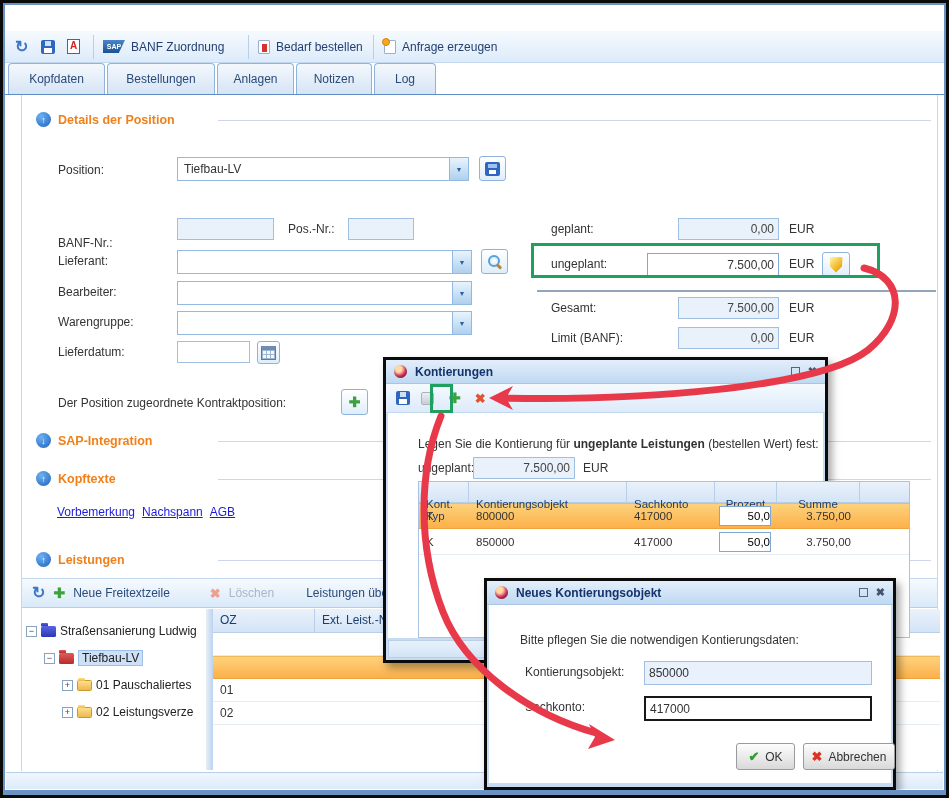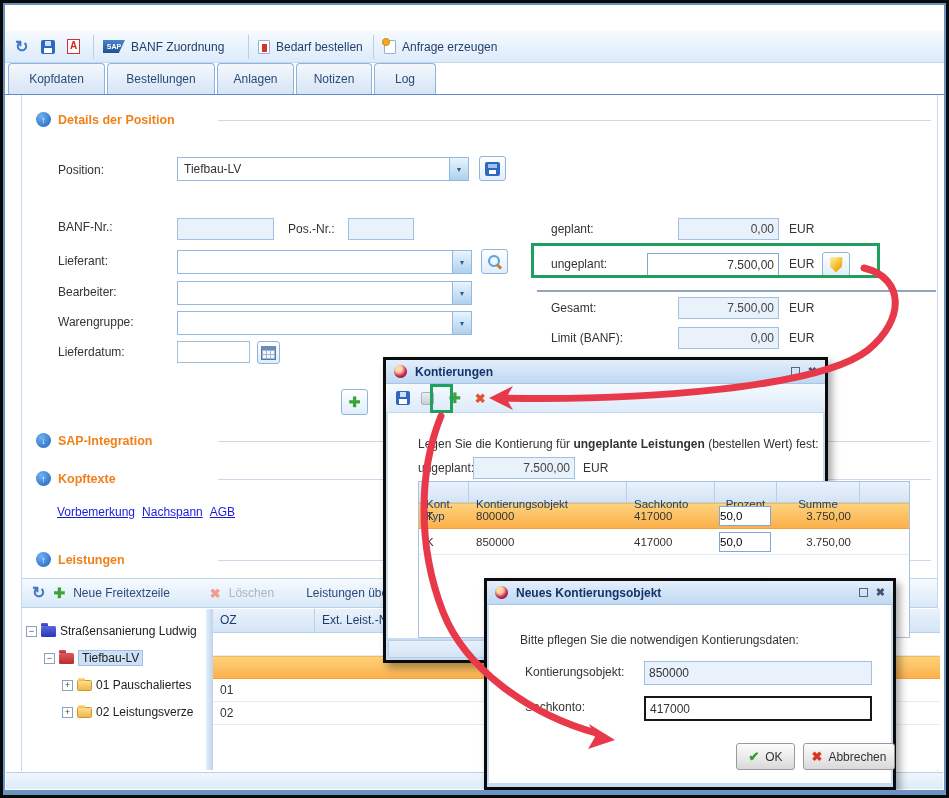--- a/index.html
+++ b/index.html
@@ -126,21 +126,21 @@
   .copygray{width:13px;height:13px;background:linear-gradient(#eceff3,#c9ced6);border:1px solid #aab2bf;border-radius:2px;}
   .dlg-body{position:relative;background:#fff;margin:0 2px;}
   .dlg-footer{height:18px;margin:2px;background:linear-gradient(#e8f1fb,#d3e4f6);border:1px solid #b9cfe8;}
 
   .ktable{position:absolute;left:30px;top:68px;width:492px;border:1px solid #a8c3e2;}
   .k-hdr{display:flex;height:21px;background:linear-gradient(#eaf2fb,#d4e4f6);border-bottom:1px solid #b9cfe8;color:#1c3f6e;font-size:11.5px;}
   .k-hc{padding-top:16px;border-right:1px solid #b9cfe8;height:100%;}
   .k-row{display:flex;height:26px;align-items:center;font-size:11.5px;color:#333;border-bottom:1px solid #e4ecf5;background:#fff;}
   .k-row.selected{background:linear-gradient(#fdd27c,#fcb04a);border-top:1px solid #f3b95b;border-bottom:1px solid #eea43c;}
   .k-c{padding-left:7px;flex:0 0 auto;overflow:hidden;}
-  .pct-input{width:52px;height:20px;border:1px solid #7fa8d6;background:#fff;
+  .pct-input{width:52px;height:20px;border:1px solid #7fa8d6;background:#fff;text-align:right;
     font-family:inherit;font-size:11.5px;}
 
   .btn{position:absolute;border:1px solid #9a9a9a;border-radius:3px;background:linear-gradient(#fdfdfd,#d9d9d9);
     display:flex;align-items:center;justify-content:center;gap:6px;color:#333;cursor:pointer;font-size:12px;}
   .okcheck{color:#2f9e2f;font-size:13px;font-weight:bold;}
   .cancelx{color:#dd3322;font-size:13px;font-weight:bold;}
 
   
   .greenbox{position:absolute;border:3px solid #1fa05f;background:transparent;pointer-events:none;}
   .arrows{position:absolute;inset:0;z-index:40;pointer-events:none;}
@@ -194,21 +194,21 @@
 
   <div class="lbl" style="left:58px;top:163px">Position:</div>
   <div class="sel" style="left:177px;top:157px;width:292px;height:24px">
     <span class="sel-text">Tiefbau-LV</span>
     <span class="ddbtn">▼</span>
   </div>
   <div class="icbtn" style="left:479px;top:156px;width:27px;height:25px">
     <span class="blue-save"></span>
   </div>
 
-  <div class="lbl" style="left:58px;top:220px">BANF-Nr.:</div>
+  <div class="lbl" style="left:58px;top:236px">BANF-Nr.:</div>
   <input class="inp dis" style="left: 177px; top: 218px; width: 97px; height: 22px;" disabled="">
   <div class="lbl" style="left:288px;top:222px">Pos.-Nr.:</div>
   <input class="inp dis" style="left: 348px; top: 218px; width: 66px; height: 22px;" disabled="">
 
   <div class="lbl" style="left:58px;top:254px">Lieferant:</div>
   <div class="sel" style="left:177px;top:250px;width:295px;height:24px">
     <span class="sel-text"></span>
     <span class="ddbtn">▼</span>
   </div>
   <div class="icbtn" style="left:481px;top:249px;width:27px;height:25px">
@@ -248,20 +248,21 @@
   <div class="divline" style="left:537px;top:290px;width:399px;height:2px"></div>
 
   <div class="lbl" style="left:551px;top:301px">Gesamt:</div>
   <input class="inp dis num" style="left: 678px; top: 297px; width: 101px; height: 22px;" disabled="" value="7.500,00">
   <div class="cur" style="left:789px;top:301px">EUR</div>
 
   <div class="lbl" style="left:551px;top:331px">Limit (BANF):</div>
   <input class="inp dis num" style="left: 678px; top: 327px; width: 101px; height: 22px;" disabled="" value="0,00">
   <div class="cur" style="left:789px;top:331px">EUR</div>
 
+  <div class="lbl" style="left:58px;top:396px">Der Position zugeordnete Kontraktposition:</div>
   <div class="icbtn" style="left:341px;top:389px;width:27px;height:26px">
     <span class="plus">✚</span>
   </div>
 
   <div class="seccirc" style="left:36px;top:433px">↓</div>
   <div class="sechdr" style="left:58px;top:434px">SAP-Integration</div>
   <div class="secrule" style="left:218px;right:18px;top:441px"></div>
 
   <div class="seccirc" style="left:36px;top:471px">↑</div>
   <div class="sechdr" style="left:58px;top:472px">Kopftexte</div>

